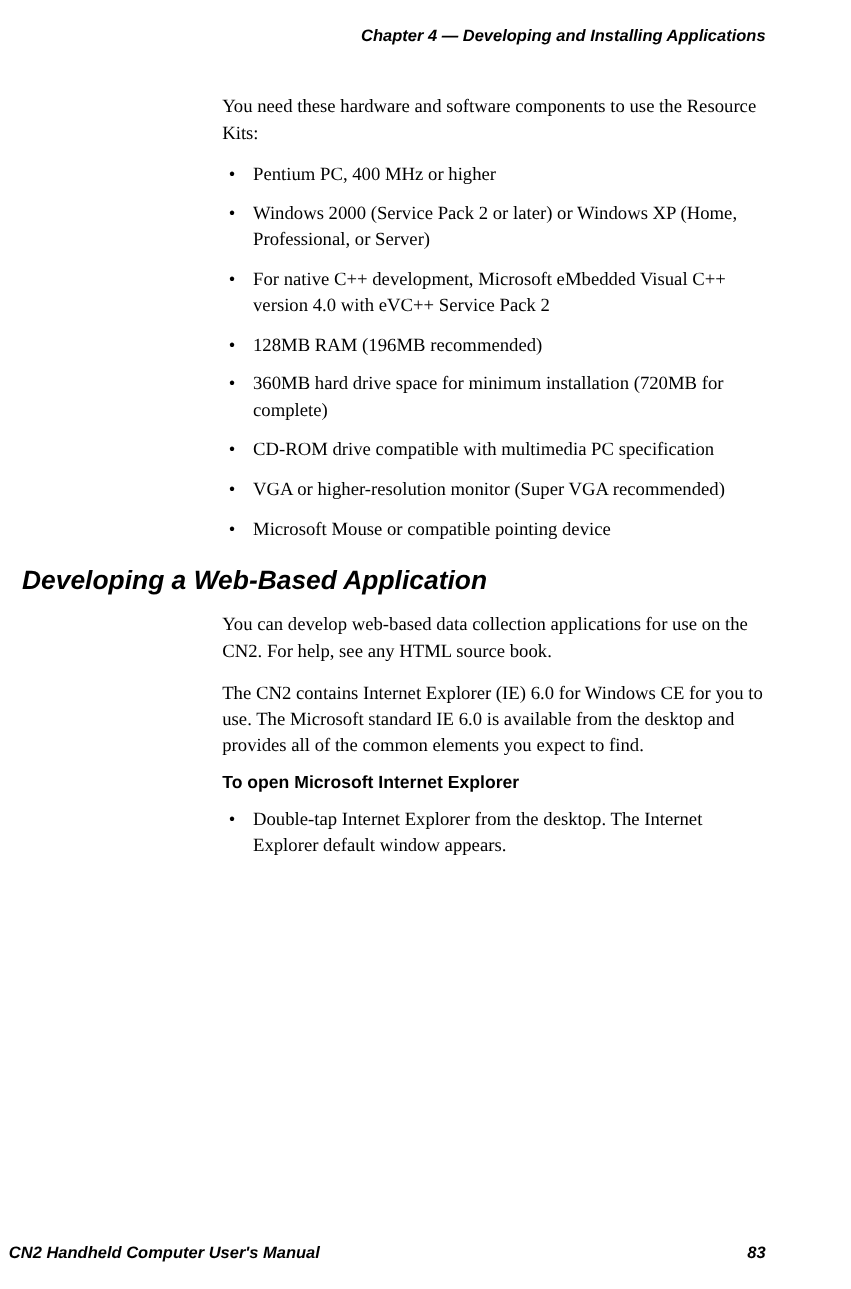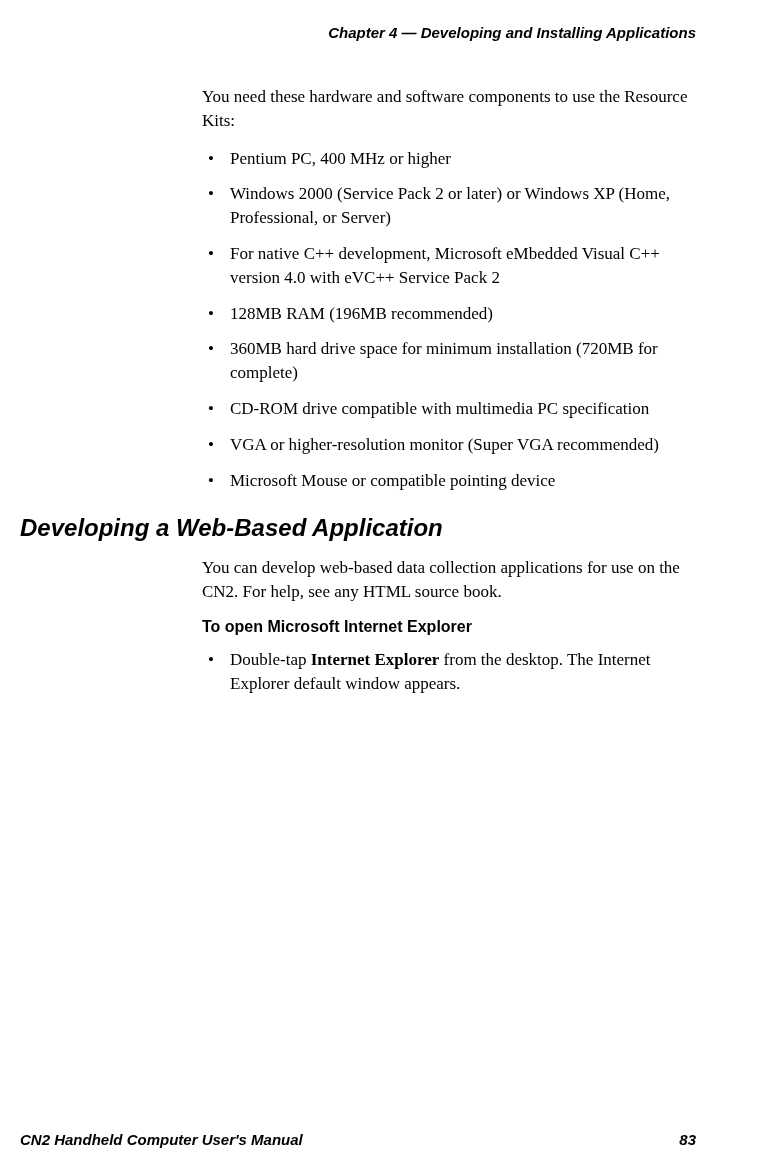--- a/index.html
+++ b/index.html
@@ -61,31 +61,31 @@
     }
     .sub-heading {
       font-family: Arial, Helvetica, sans-serif;
       font-weight: bold;
       font-size: 16px;
       margin-bottom: 12px;
     }
     .footer {
       position: absolute;
       bottom: 24px;
-      left: 20px;
+      left: 8px;
       right: 78px;
       display: flex;
       justify-content: space-between;
       font-family: Arial, Helvetica, sans-serif;
       font-weight: bold;
       font-style: italic;
       font-size: 15px;
     }
     .bold {
-      font-weight: bold;
+      font-weight: normal;
     }
   </style>
 </head>
 <body>
 
 <div class="header">
   <span>Chapter 4 — Developing and Installing Applications</span>
 </div>
 
 <div class="content">
@@ -100,20 +100,21 @@
     <li>CD-ROM drive compatible with multimedia PC specification</li>
     <li>VGA or higher-resolution monitor (Super VGA recommended)</li>
     <li>Microsoft Mouse or compatible pointing device</li>
   </ul>
 </div>
 
 <h2 class="section-heading">Developing a Web-Based Application</h2>
 
 <div class="content">
   <p class="body-text">You can develop web-based data collection applications for use on the CN2. For help, see any HTML source book.</p>
+  <p class="body-text">The CN2 contains Internet Explorer (IE) 6.0 for Windows CE for you to use. The Microsoft standard IE 6.0 is available from the desktop and provides all of the common elements you expect to find.</p>
 
   <h3 class="sub-heading">To open Microsoft Internet Explorer</h3>
 
   <ul>
     <li><span>Double-tap </span><span class="bold">Internet Explorer</span><span> from the desktop. The Internet Explorer default window appears.</span></li>
   </ul>
 </div>
 
 <div class="footer">
   <span>CN2 Handheld Computer User's Manual</span>

